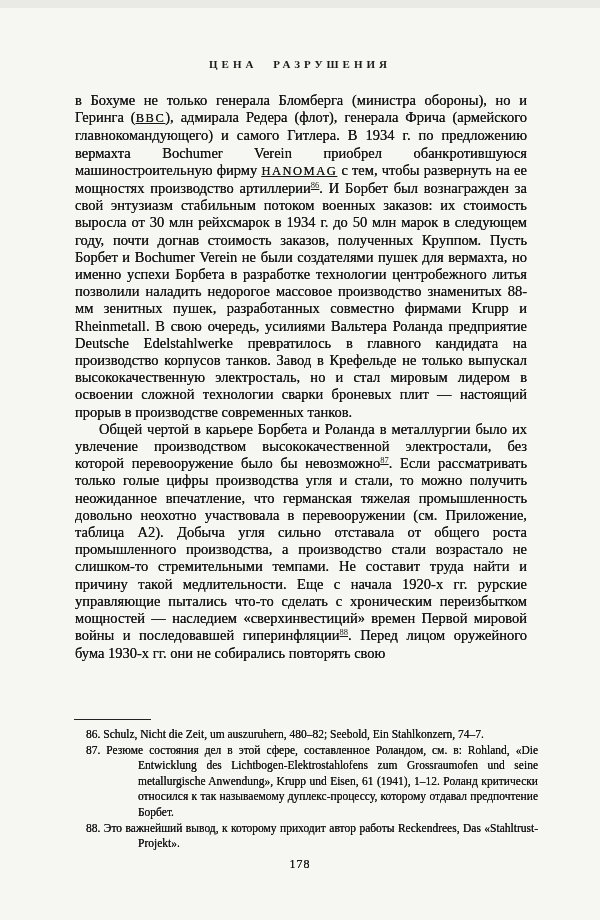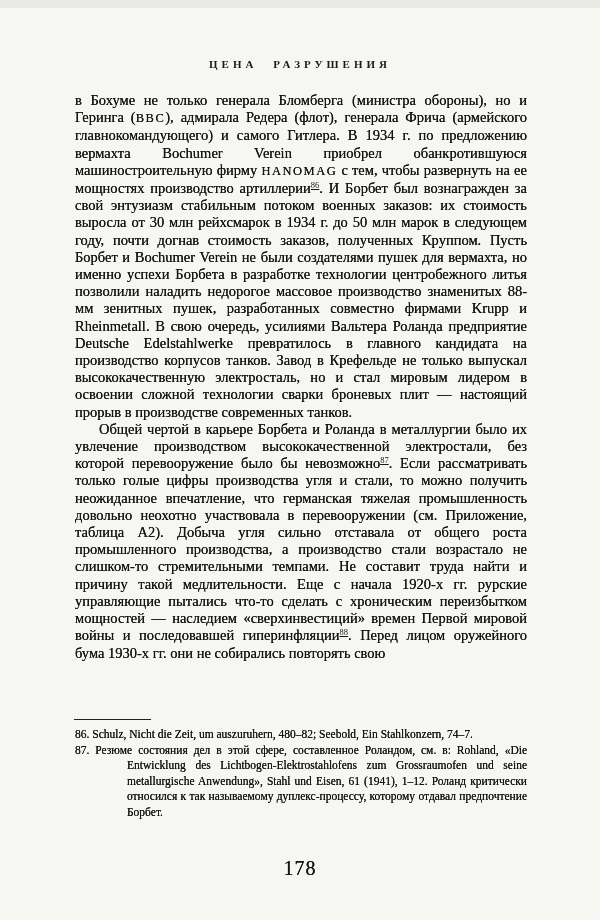--- a/index.html
+++ b/index.html
@@ -44,69 +44,70 @@
   .body-par.indented { text-indent: 24px; }
   .it { }
   .sup {
     font-size: 8.5px;
     line-height: 0;
     position: relative;
     top: -5px;
     text-shadow: none;
     text-decoration: underline;
   }
-  .caps { font-size: 12.5px; letter-spacing: 1.5px; }
+  .caps { font-size: 12.5px; letter-spacing: 1.5px; text-decoration: underline; }
   .footnote-rule {
     position: absolute;
     left: 74px;
     top: 711px;
     width: 77px;
     height: 1px;
     background: #222;
   }
   .footnotes {
     position: absolute;
-    left: 75px;
+    left: 86px;
     top: 719px;
     width: 452px;
   }
   .footnote {
     margin: 0;
     font-size: 11.5px;
     line-height: 15.6px;
     text-align: justify;
     padding-left: 52px;
     text-indent: -52px;
     text-shadow: 0 0 0.3px currentColor;
   }
   .page-number {
     position: absolute;
     top: 849px;
     left: 0;
     width: 100%;
     text-align: center;
-    font-size: 20px;
+    font-size: 12px;
     letter-spacing: 1px;
     text-shadow: 0 0 0.4px currentColor;
   }
 </style>
 </head>
 <body>
 
 <div class="page">
 
   <div class="running-head">ЦЕНА РАЗРУШЕНИЯ</div>
 
   <div class="text-column">
     <p class="body-par"><span>в Бохуме не только генерала Бломберга (министра обороны), но и Геринга (</span><span class="caps">ВВС</span><span>), адмирала Редера (флот), генерала Фрича (армейского главнокомандующего) и самого Гитлера. В 1934 г. по предложению вермахта </span><span class="it">Bochumer Verein</span><span> приобрел обанкротившуюся машиностроительную фирму </span><span class="caps">HANOMAG</span><span> с тем, чтобы развернуть на ее мощностях производство артиллерии</span><span class="sup">86</span><span>. И Борбет был вознагражден за свой энтузиазм стабильным потоком военных заказов: их стоимость выросла от 30 млн рейхсмарок в 1934 г. до 50 млн марок в следующем году, почти догнав стоимость заказов, полученных Круппом. Пусть Борбет и </span><span class="it">Bochumer Verein</span><span> не были создателями пушек для вермахта, но именно успехи Борбета в разработке технологии центробежного литья позволили наладить недорогое массовое производство знаменитых 88-мм зенитных пушек, разработанных совместно фирмами </span><span class="it">Krupp</span><span> и </span><span class="it">Rheinmetall</span><span>. В свою очередь, усилиями Вальтера Роланда предприятие </span><span class="it">Deutsche Edelstahlwerke</span><span> превратилось в главного кандидата на производство корпусов танков. Завод в Крефельде не только выпускал высококачественную электросталь, но и стал мировым лидером в освоении сложной технологии сварки броневых плит — настоящий прорыв в производстве современных танков.</span></p>
     <p class="body-par indented"><span>Общей чертой в карьере Борбета и Роланда в металлургии было их увлечение производством высококачественной электростали, без которой перевооружение было бы невозможно</span><span class="sup">87</span><span>. Если рассматривать только голые цифры производства угля и стали, то можно получить неожиданное впечатление, что германская тяжелая промышленность довольно неохотно участвовала в перевооружении (см. Приложение, таблица А2). Добыча угля сильно отставала от общего роста промышленного производства, а производство стали возрастало не слишком-то стремительными темпами. Не составит труда найти и причину такой медлительности. Еще с начала 1920-х гг. рурские управляющие пытались что-то сделать с хроническим переизбытком мощностей — наследием «сверхинвестиций» времен Первой мировой войны и последовавшей гиперинфляции</span><span class="sup">88</span><span>. Перед лицом оружейного бума 1930-х гг. они не собирались повторять свою</span></p>
   </div>
 
   <div class="footnote-rule"></div>
 
   <div class="footnotes">
     <p class="footnote"><span>86. Schulz, </span><span class="it">Nicht die Zeit, um auszuruhern</span><span>, 480–82; Seebold, </span><span class="it">Ein Stahlkonzern</span><span>, 74–7.</span></p>
-    <p class="footnote"><span>87. Резюме состояния дел в этой сфере, составленное Роландом, см. в: Rohland, «Die Entwicklung des Lichtbogen-Elektrostahlofens zum Grossraumofen und seine metallurgische Anwendung», </span><span class="it">Stahl und Eisen</span><span>, 61 (1941), 1–12. Роланд критически относился к так называемому дуплекс-процессу, которому отдавал предпочтение Борбет.</span></p>
+    <p class="footnote"><span>87. Резюме состояния дел в этой сфере, составленное Роландом, см. в: Rohland, «Die Entwicklung des Lichtbogen-Elektrostahlofens zum Grossraumofen und seine metallurgische Anwendung», </span><span class="it">Krupp und Eisen</span><span>, 61 (1941), 1–12. Роланд критически относился к так называемому дуплекс-процессу, которому отдавал предпочтение Борбет.</span></p>
+    <p class="footnote"><span>88. Это важнейший вывод, к которому приходит автор работы Reckendrees, </span><span class="it">Das «Stahltrust-Projekt»</span><span>.</span></p>
   </div>
 
   <div class="page-number">178</div>
 
 </div>
 
 </body></html>

